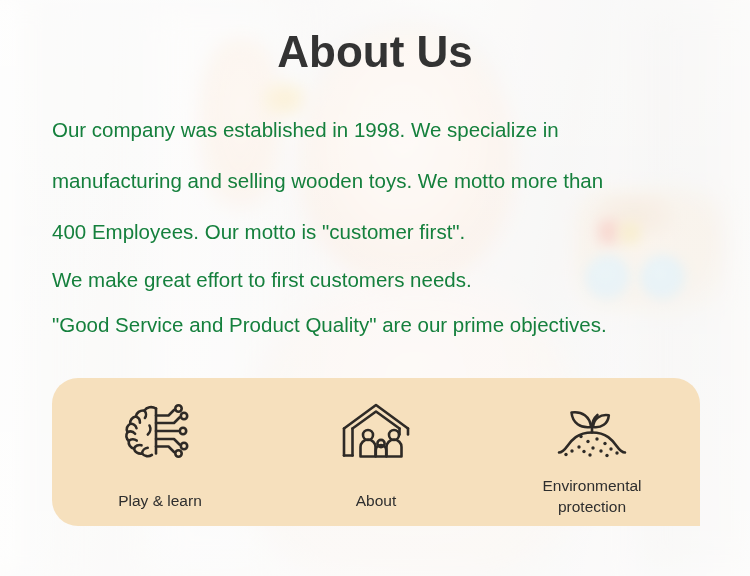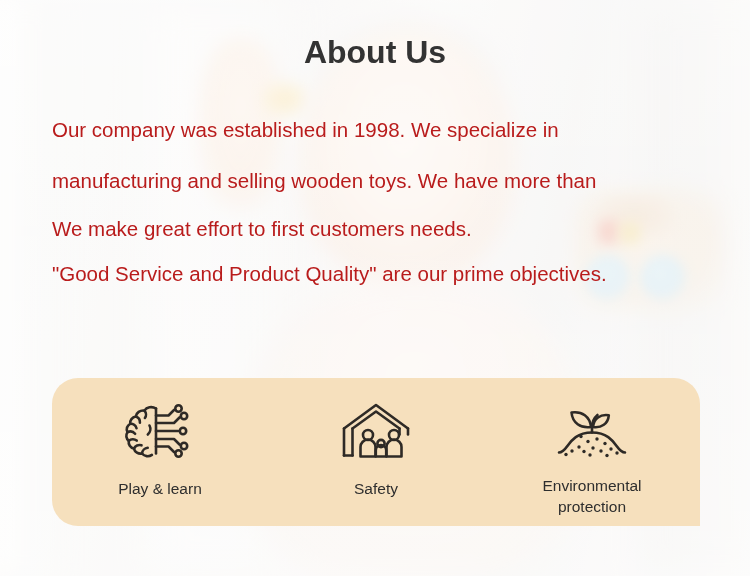--- a/index.html
+++ b/index.html
@@ -177,36 +177,36 @@
     width: 750px;
     height: 576px;
   }
 
   .page-title {
     position: absolute;
     top: 28px;
     left: 0;
     width: 750px;
     text-align: center;
-    font-size: 32px;
+    font-size: 44px;
     font-weight: bold;
     color: #333333;
     letter-spacing: 0px;
     line-height: 48px;
   }
 
   .body-copy {
     position: absolute;
     left: 52px;
     top: 104px;
     width: 666px;
   }
   .body-line {
     font-size: 20.5px;
-    color: #b91c1c;
+    color: #15803d;
     line-height: 51px;
     white-space: nowrap;
   }
   .body-line.tight { line-height: 45px; }
 
   
   .feature-banner {
     position: absolute;
     left: 52px;
     top: 378px;
@@ -242,21 +242,21 @@
     position: relative;
   }
   .feature-icon {
     height: 62px;
     display: flex;
     align-items: center;
     justify-content: center;
     margin-top: 22px;
   }
   .feature-label {
-    margin-top: 16px;
+    margin-top: 28px;
     font-size: 15.5px;
     color: #2e2e2e;
     text-align: center;
     line-height: 21px;
     max-width: 140px;
   }
   .feature-item.wrap .feature-label { margin-top: 13px; }
 
   svg { display: block; }
 </style>
@@ -284,21 +284,22 @@
     <div class="bg-wash"></div>
     <div class="bg-wash-2"></div>
   </div>
 
   <div class="content">
 
     <div class="page-title">About Us</div>
 
     <div class="body-copy">
       <div class="body-line">Our company was established in 1998. We specialize in</div>
-      <div class="body-line">manufacturing and selling wooden toys. We have more than</div>
+      <div class="body-line">manufacturing and selling wooden toys. We motto more than</div>
+      <div class="body-line">400 Employees. Our motto is "customer first".</div>
       <div class="body-line tight">We make great effort to first customers needs.</div>
       <div class="body-line tight">"Good Service and Product Quality" are our prime objectives.</div>
     </div>
 
     <div class="feature-banner">
       <div class="feature-items">
 
         <div class="feature-item">
           <div class="feature-icon">
             <svg width="76" height="56" viewBox="0 0 76 56" fill="none" stroke="#2E2A26" stroke-width="2.6" stroke-linecap="round" stroke-linejoin="round">
@@ -347,21 +348,21 @@
               <circle cx="27" cy="33" r="5"></circle>
               <path d="M19.5 54.5V45c0-4.1 3.4-7.5 7.5-7.5s7.5 3.4 7.5 7.5v9.5z"></path>
 
               <circle cx="40" cy="41.5" r="3.6"></circle>
               <path d="M34.8 54.5v-6.2c0-2.9 2.3-5.2 5.2-5.2s5.2 2.3 5.2 5.2v6.2z"></path>
 
               <circle cx="53" cy="33" r="5"></circle>
               <path d="M45.5 54.5V45c0-4.1 3.4-7.5 7.5-7.5s7.5 3.4 7.5 7.5v9.5z"></path>
             </svg>
           </div>
-          <div class="feature-label">Safety</div>
+          <div class="feature-label">About</div>
         </div>
 
 
         <div class="feature-item wrap">
           <div class="feature-icon">
             <svg width="74" height="56" viewBox="0 0 74 56" fill="none" stroke="#2E2A26" stroke-width="2.6" stroke-linecap="round" stroke-linejoin="round">
 
               <path d="M36 24C25.5 25.5 17.5 20 16.5 9.5 27 8 35 13.5 36 24z"></path>
 
               <path d="M38 24c8.5 1.2 15-3.2 15.8-11.7C45.3 11 38.8 15.5 38 24z"></path>

